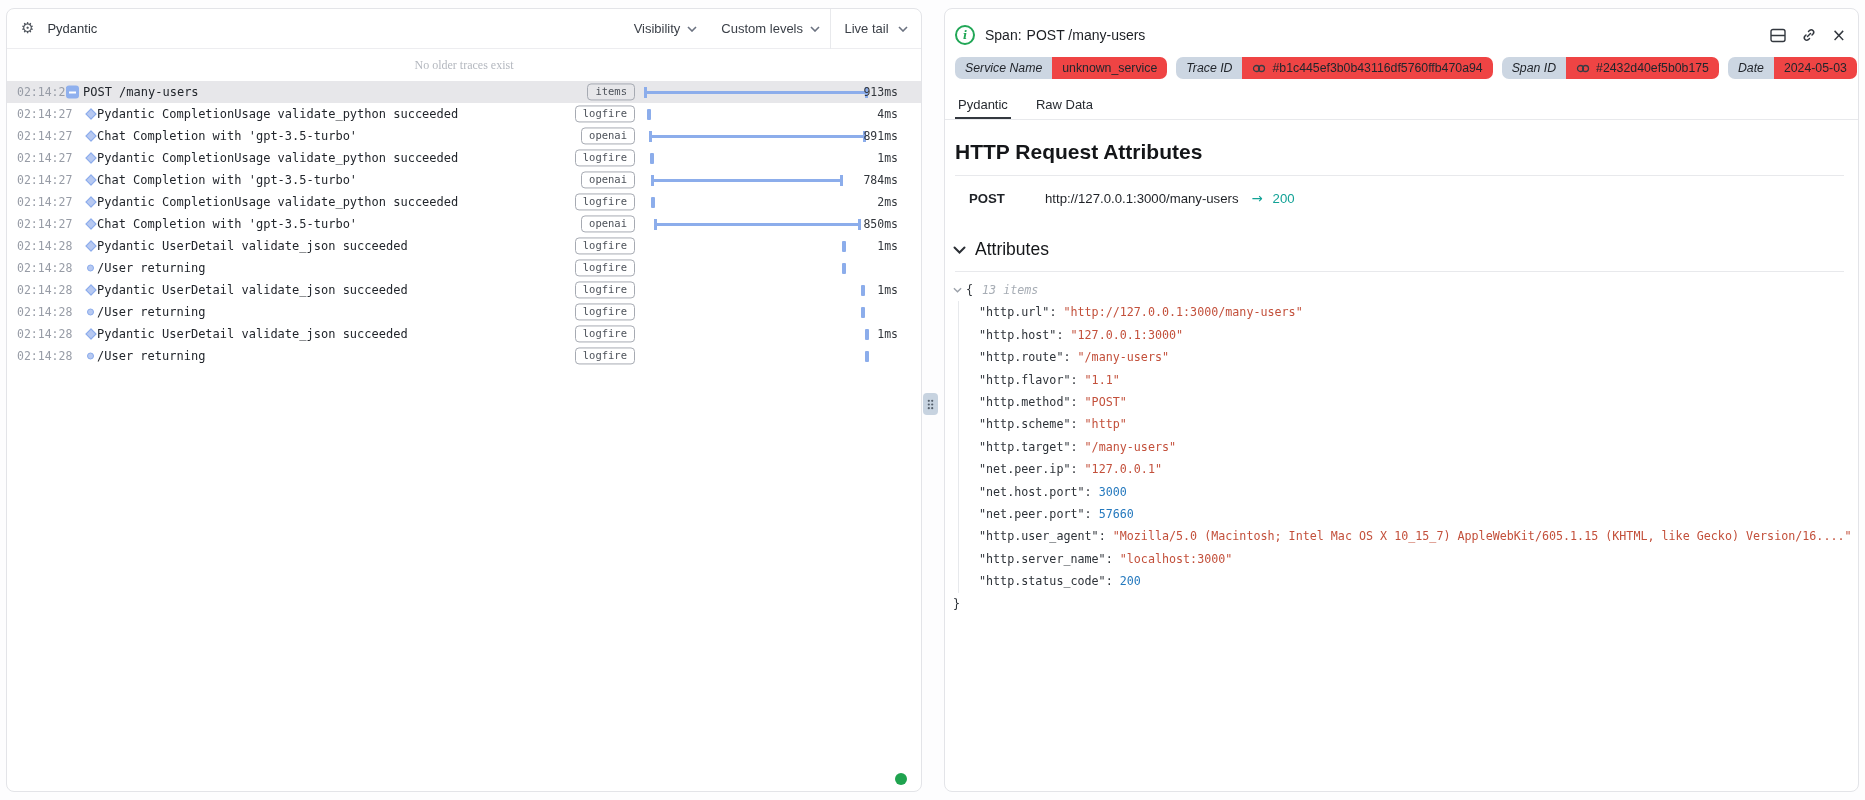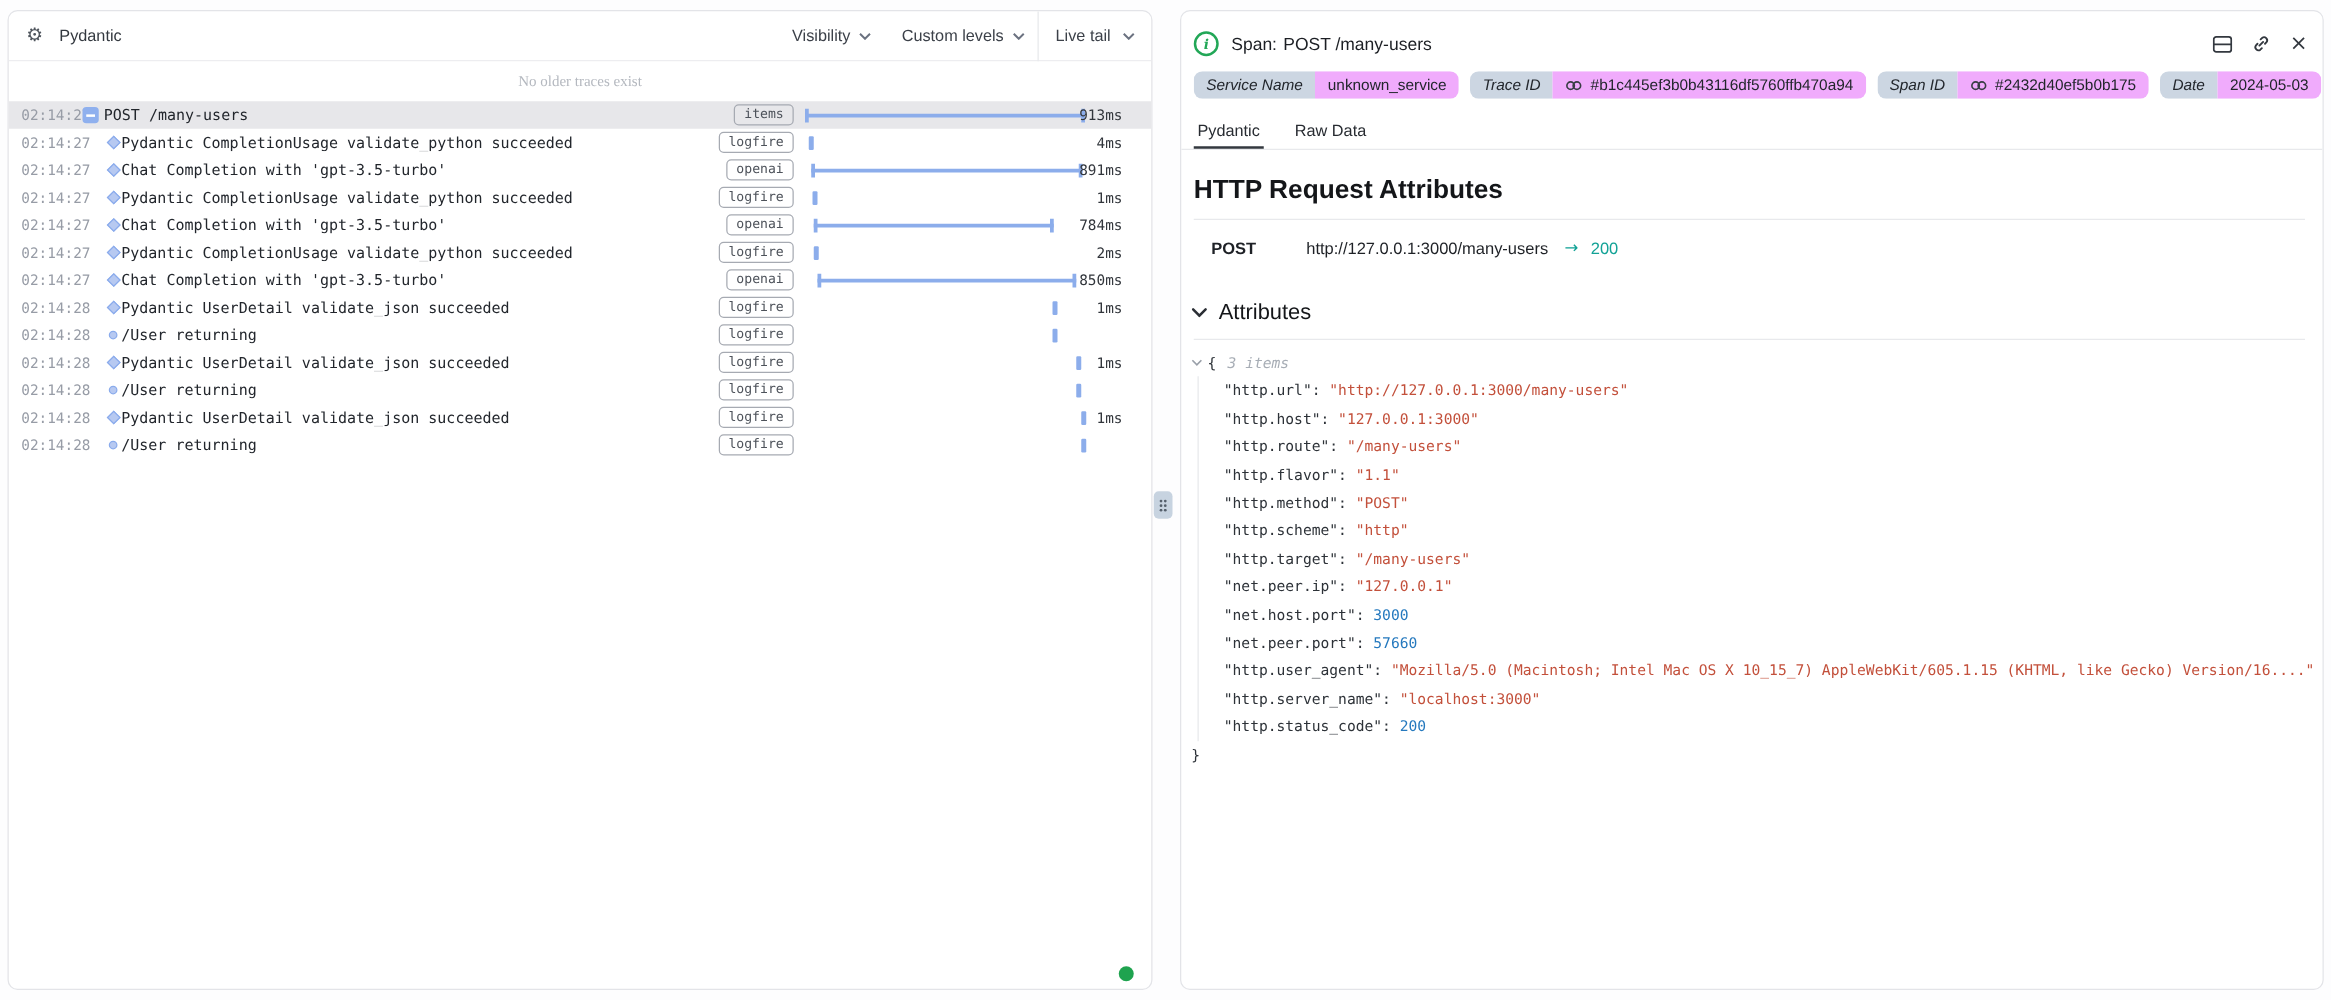--- a/index.html
+++ b/index.html
@@ -49,21 +49,21 @@
   .info-ic{width:20px;height:20px;border:2px solid #22a757;border-radius:50%;display:flex;align-items:center;justify-content:center;color:#22a757;font-family:"DejaVu Serif",serif;font-style:italic;font-weight:700;font-size:11px;flex:none}
   .rtitle{font-size:14px;color:#1c1f24;white-space:nowrap}
   .rtitle b{font-weight:400;margin-right:5px}
   .ricons{margin-left:auto;display:flex;align-items:center;gap:15px}
   .icobtn{background:none;border:none;padding:0;cursor:pointer;color:#33383f;display:flex;align-items:center}
   .xglyph{font-family:"DejaVu Sans",sans-serif;font-size:17px;line-height:1;color:#33383f}
   .meta{margin:10px 10px 0;display:flex;flex-direction:row;gap:5px}
   .metarow{display:flex;gap:9px}
   .pill{display:flex;align-items:stretch;border-radius:7px;overflow:hidden;font-size:12.3px;height:22px;line-height:22px;white-space:nowrap}
   .plabel{background:#ccd6e2;color:#22262c;font-style:italic;padding:0 10px}
-  .pvalue{background:#f0abfc;color:#22262c;padding:0 10px;display:flex;align-items:center;gap:6px}
+  .pvalue{background:#ef4444;color:#22262c;padding:0 10px;display:flex;align-items:center;gap:6px}
   .linkic{display:flex;align-items:center}
   .tabs{display:flex;gap:22px;margin-top:13px;padding-left:10px;border-bottom:1px solid #e8e9ec;height:28px}
   .tab{font-size:13px;color:#272b31;padding:0 3px;border-bottom:2px solid transparent;cursor:pointer;display:flex;align-items:center}
   .tab.active{border-bottom-color:#33383f}
   .sec-h1{margin:20px 14px 0 10px;font-size:21px;font-weight:700;color:#141619}
   .hr{height:1px;background:#e8e9ec;margin:11px 14px 0 10px}
   .httpline{display:flex;align-items:center;margin:15px 0 0 24px;font-size:13.2px;color:#1e2126}
   .method{font-weight:700;width:76px}
   .arrow{margin:0 10px 0 13px;font-family:"DejaVu Sans",sans-serif}
   .attr-h{display:flex;align-items:center;gap:9px;margin:33px 0 0 8px;font-size:17.5px;font-weight:400;color:#141619;cursor:pointer}
@@ -355,21 +355,21 @@
     <div class="hr"></div>
 
     <div class="json">
       <div class="jopen">
         <span class="jchev">
           <svg width="9" height="6" viewBox="0 0 10 6" fill="none" stroke="#9aa0a9" stroke-width="1.5">
               <path d="M1 1l4 4 4-4"></path>
             </svg>
         </span>
         <span class="jbrace">{</span>
-        <span class="jitems">3 items</span>
+        <span class="jitems">13 items</span>
       </div>
       <div class="jentries">
           <div class="jline"><span class="jkey">"http.url"</span><span class="jpun">: </span><span class="jstr">"http://127.0.0.1:3000/many-users"</span></div>
           <div class="jline"><span class="jkey">"http.host"</span><span class="jpun">: </span><span class="jstr">"127.0.0.1:3000"</span></div>
           <div class="jline"><span class="jkey">"http.route"</span><span class="jpun">: </span><span class="jstr">"/many-users"</span></div>
           <div class="jline"><span class="jkey">"http.flavor"</span><span class="jpun">: </span><span class="jstr">"1.1"</span></div>
           <div class="jline"><span class="jkey">"http.method"</span><span class="jpun">: </span><span class="jstr">"POST"</span></div>
           <div class="jline"><span class="jkey">"http.scheme"</span><span class="jpun">: </span><span class="jstr">"http"</span></div>
           <div class="jline"><span class="jkey">"http.target"</span><span class="jpun">: </span><span class="jstr">"/many-users"</span></div>
           <div class="jline"><span class="jkey">"net.peer.ip"</span><span class="jpun">: </span><span class="jstr">"127.0.0.1"</span></div>

